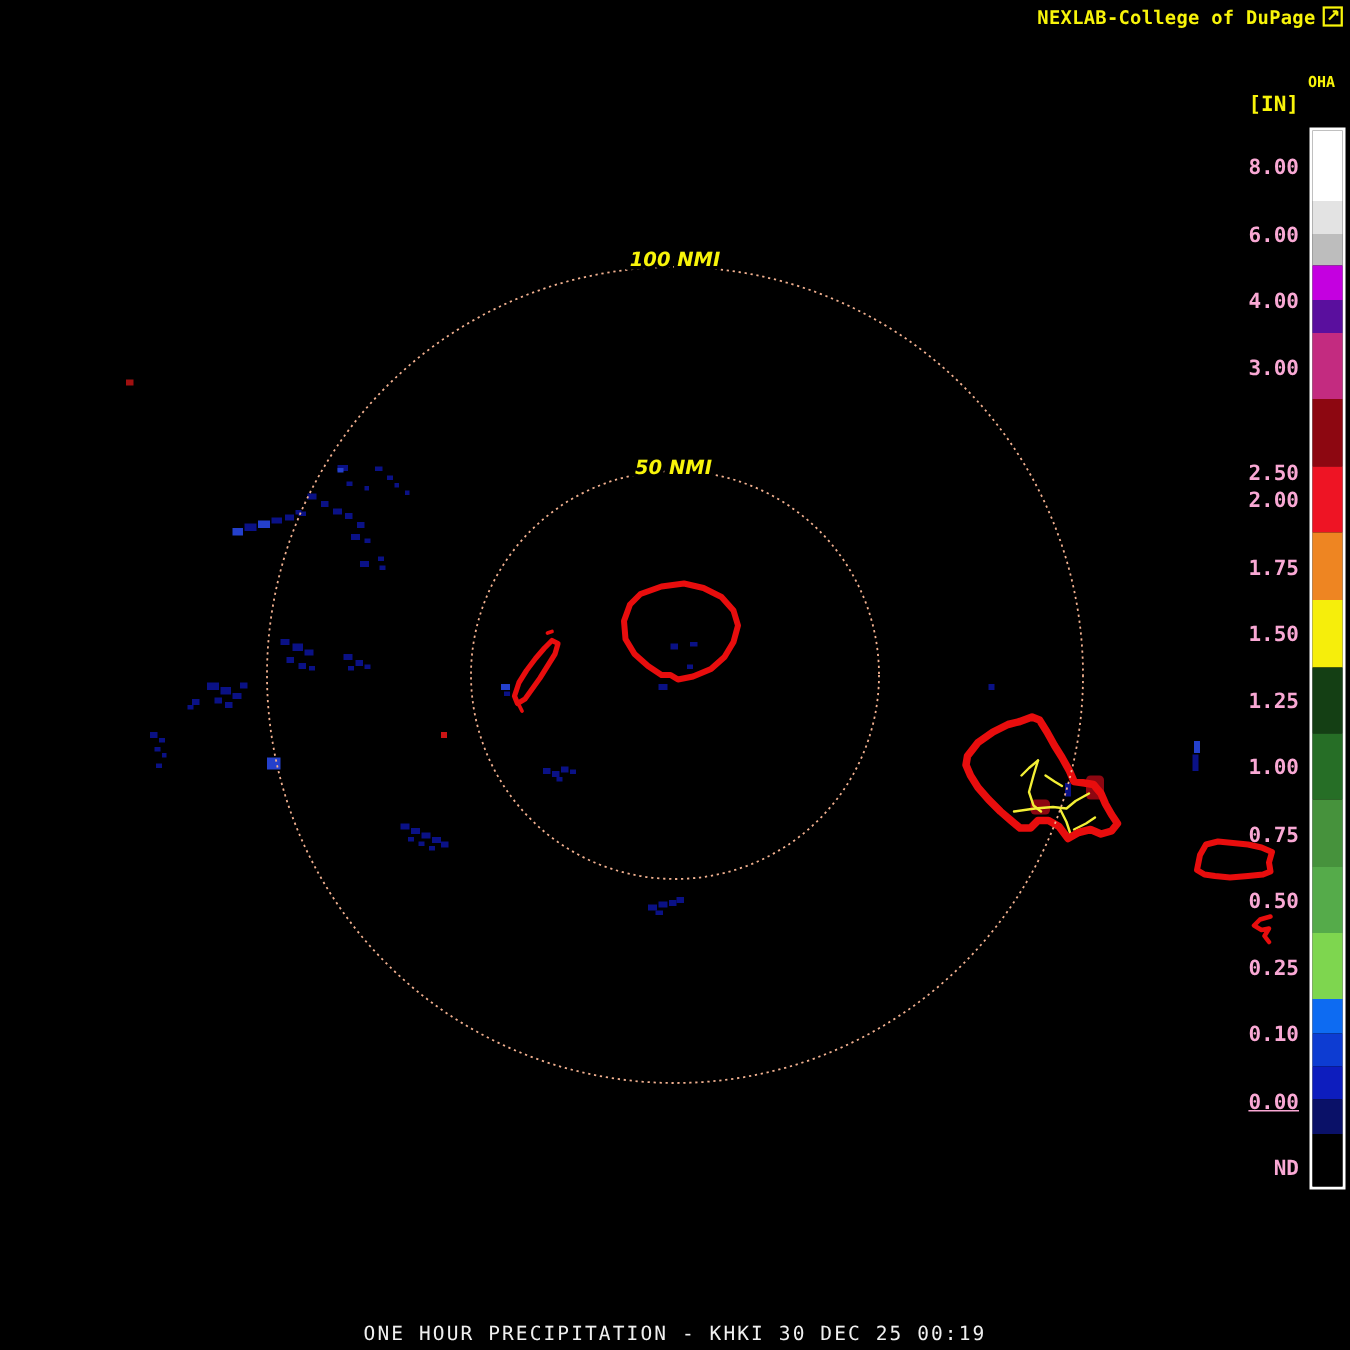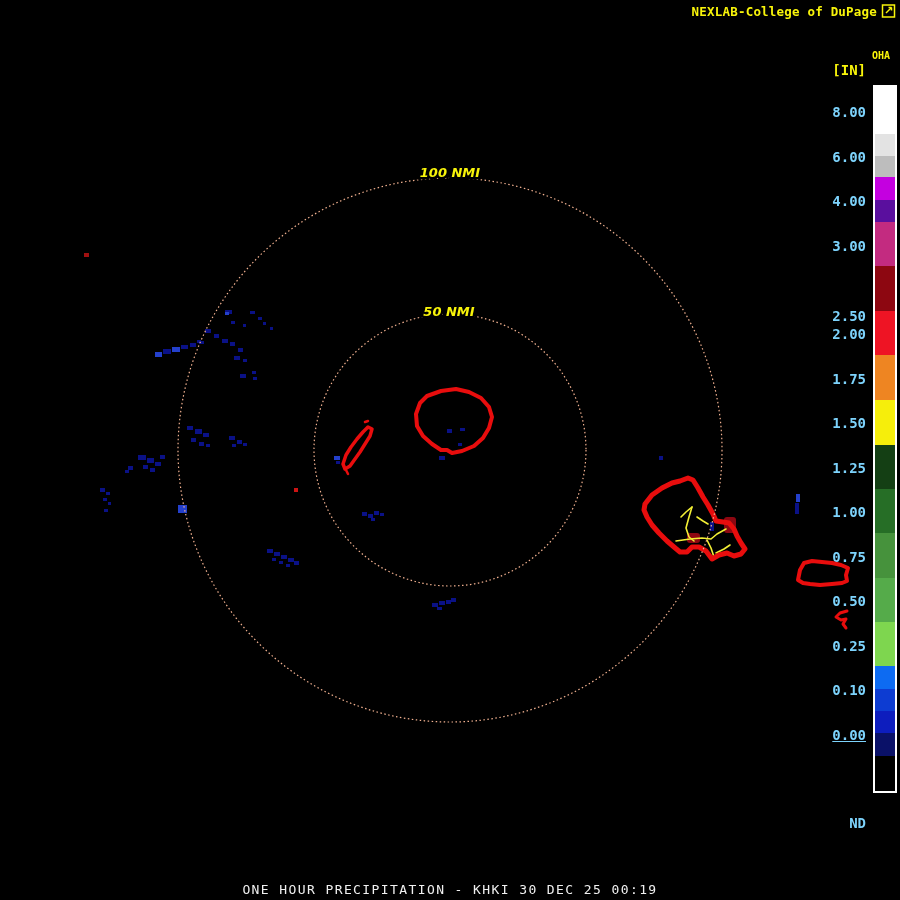--- a/index.html
+++ b/index.html
@@ -6,21 +6,21 @@
   #screen{position:relative;width:900px;height:900px;background:#000;overflow:hidden;
           font-family:"DejaVu Sans Mono","Liberation Mono",monospace;}
   .yellow-text{color:#f8f40a;font-weight:bold;}
   #site-title{position:absolute;top:4px;right:23px;font-size:12.5px;letter-spacing:.2px;}
   #broken-icon{position:absolute;top:3px;right:3px;width:16px;height:16px;}
   #legend-station{position:absolute;top:50px;right:10px;font-size:10px;}
   #legend-units{position:absolute;top:62px;right:34px;font-size:14px;}
   #colorbar{position:absolute;left:873px;top:85px;width:20px;border:2px solid #fff;
             display:flex;flex-direction:column;}
   .legend-label{position:absolute;right:34px;transform:translateY(-50%);
-                color:#7dd3fc;font-weight:bold;font-size:14px;}
+                color:#f9a8d4;font-weight:bold;font-size:14px;}
   #radar-svg{position:absolute;left:0;top:0;}
   #footer-caption{position:absolute;left:0;top:882px;width:100%;text-align:center;
                   color:#f0f0f0;font-size:13px;letter-spacing:1.4px;}
 </style>
 </head>
 <body>
 
 <div id="screen">
 
   <div id="site-title" class="yellow-text">NEXLAB-College of DuPage</div>
@@ -65,21 +65,21 @@
       <div class="legend-label" style="top: 334px;">2.00</div>
       <div class="legend-label" style="top: 379px;">1.75</div>
       <div class="legend-label" style="top: 423px;">1.50</div>
       <div class="legend-label" style="top: 468px;">1.25</div>
       <div class="legend-label" style="top: 512px;">1.00</div>
       <div class="legend-label" style="top: 557px;">0.75</div>
       <div class="legend-label" style="top: 601px;">0.50</div>
       <div class="legend-label" style="top: 646px;">0.25</div>
       <div class="legend-label" style="top: 690px;">0.10</div>
       <div class="legend-label" style="top: 735px; text-decoration: underline;">0.00</div>
-      <div class="legend-label" style="top: 779px; margin-top: 44px;">ND</div>
+      <div class="legend-label" style="top: 779px;">ND</div>
     </div>
 
   <svg id="radar-svg" width="900" height="900" viewBox="0 0 900 900">
       <rect x="225" y="310" width="7" height="4" fill="#0a1186"></rect>
       <rect x="250" y="311" width="5" height="3" fill="#0a1186"></rect>
       <rect x="258" y="317" width="4" height="3" fill="#0a1186"></rect>
       <rect x="263" y="322" width="3" height="3" fill="#0a1186"></rect>
       <rect x="231" y="321" width="4" height="3" fill="#0a1186"></rect>
       <rect x="243" y="324" width="3" height="3" fill="#0a1186"></rect>
       <rect x="205" y="329" width="6" height="4" fill="#0a1186"></rect>

